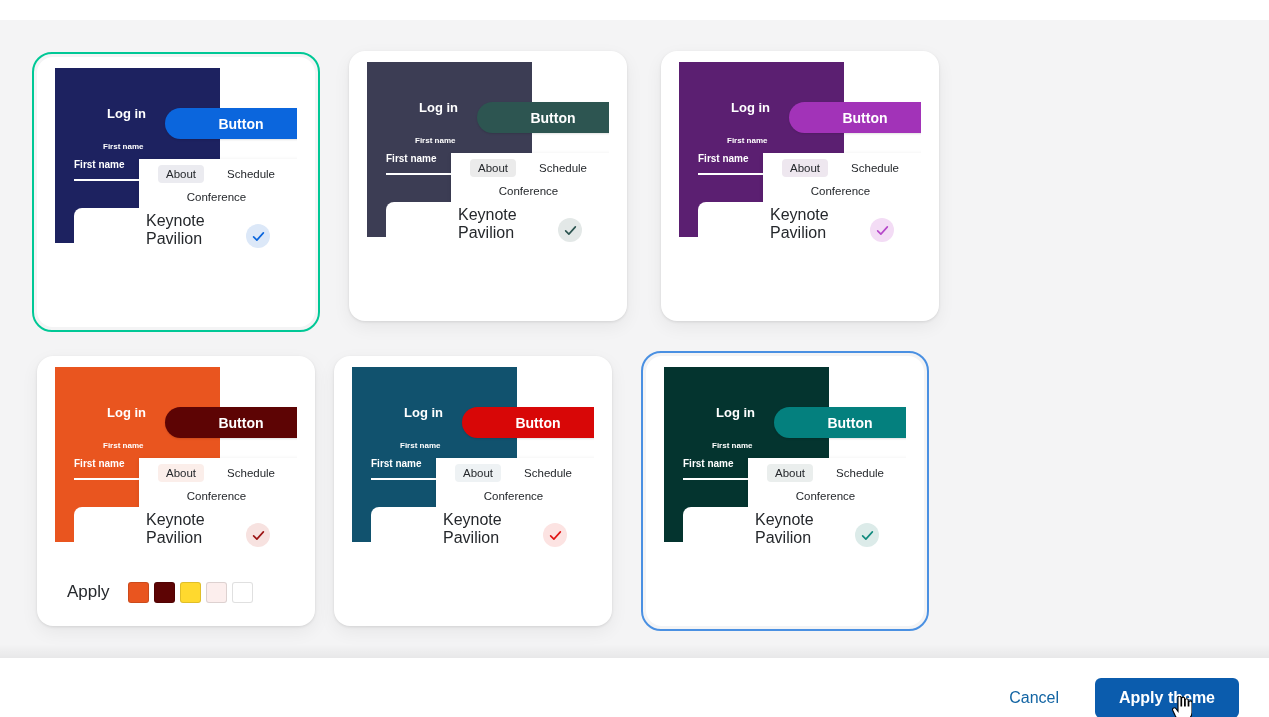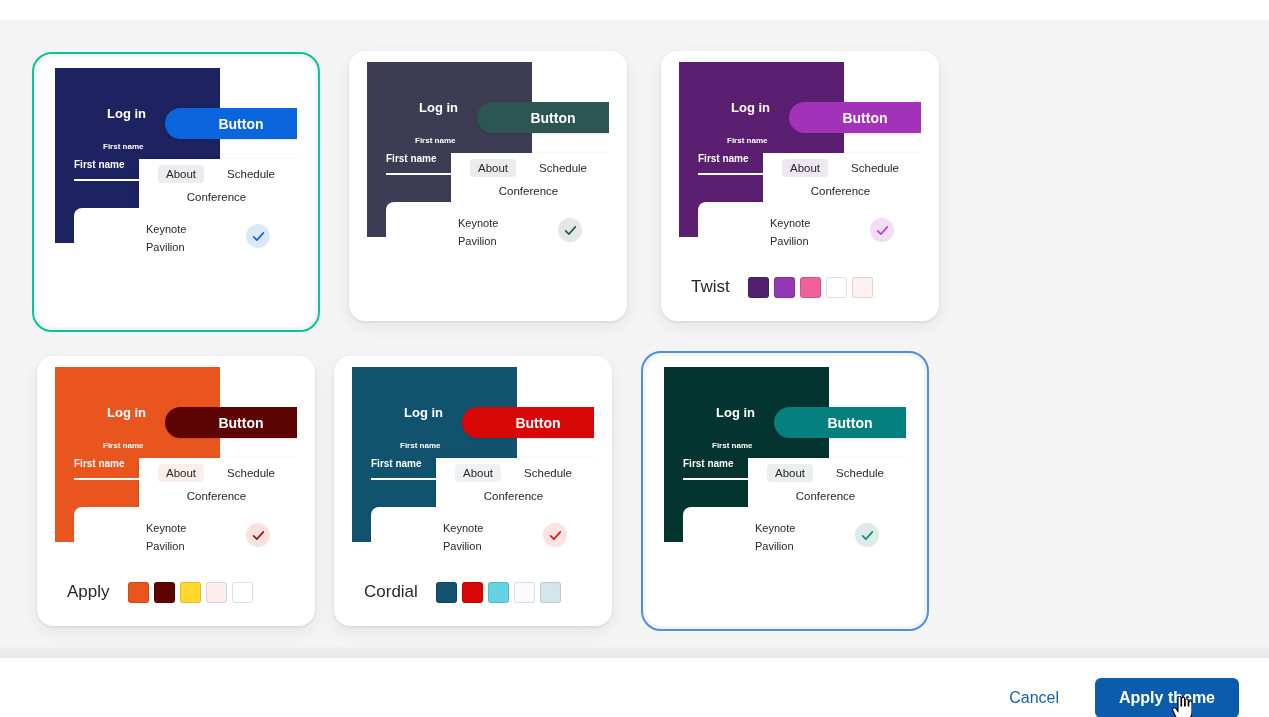--- a/index.html
+++ b/index.html
@@ -105,22 +105,22 @@
   }
   .mock-tab.plain { padding: 3px 2px; }
   .mock-panel {
     position: absolute; left: 19px; top: 140px;
     width: 224px; height: 46px;
     background: #ffffff;
     border-top-left-radius: 8px;
     border-right: 1px solid #e6e6e8;
   }
   .mock-panel-text {
-    position: absolute; left: 72px; top: 12px;
-    font-size: 11px; color: #25282c; line-height: 18px;
+    position: absolute; left: 72px; top: 4px;
+    font-size: 16px; color: #25282c; line-height: 18px;
   }
   .mock-check {
     position: absolute; left: 172px; top: 16px;
     width: 24px; height: 24px; border-radius: 50%;
     display: flex; align-items: center; justify-content: center;
     cursor: pointer;
   }
   .mock-check svg { width: 13px; height: 13px; }
 
   
@@ -260,30 +260,20 @@
                   <div>Keynote</div>
                   <div>Pavilion</div>
                 </div>
                 <div class="mock-check" style="background: rgb(243, 220, 245);">
                   <svg viewBox="0 0 16 16">
                     <path d="M2 8.5l4 4 8-9" fill="none" stroke="#b548c9" stroke-width="2" stroke-linecap="round" stroke-linejoin="round"></path>
                   </svg>
                 </div>
               </div>
               <div class="mock-button" style="background: rgb(162, 51, 184);">Button</div>
-            </div>
-            <div class="card-footer">
-              <div class="theme-name">Twist</div>
-              <div class="swatches">
-                <div class="swatch" style="background: rgb(81, 33, 111);"></div>
-                <div class="swatch" style="background: rgb(146, 56, 180);"></div>
-                <div class="swatch" style="background: rgb(240, 96, 156);"></div>
-                <div class="swatch" style="background: rgb(255, 255, 255);"></div>
-                <div class="swatch" style="background: rgb(253, 242, 239);"></div>
-              </div>
             </div>
           </div>
         </div>
         <div class="theme-slot" style="left: 37px; top: 336px;">
           <div class="theme-card elevated">
             <div class="preview">
               <div class="mock-hero" style="background: rgb(233, 85, 31);"></div>
               <div class="mock-login">Log in</div>
               <div class="mock-sublabel">First name</div>
               <div class="mock-field">
@@ -345,30 +335,20 @@
                   <div>Pavilion</div>
                 </div>
                 <div class="mock-check" style="background: rgb(252, 227, 226);">
                   <svg viewBox="0 0 16 16">
                     <path d="M2 8.5l4 4 8-9" fill="none" stroke="#e11515" stroke-width="2" stroke-linecap="round" stroke-linejoin="round"></path>
                   </svg>
                 </div>
               </div>
               <div class="mock-button" style="background: rgb(216, 7, 7);">Button</div>
             </div>
-            <div class="card-footer">
-              <div class="theme-name">Cordial</div>
-              <div class="swatches">
-                <div class="swatch" style="background: rgb(17, 82, 110);"></div>
-                <div class="swatch" style="background: rgb(216, 7, 7);"></div>
-                <div class="swatch" style="background: rgb(100, 210, 227);"></div>
-                <div class="swatch" style="background: rgb(250, 250, 255);"></div>
-                <div class="swatch" style="background: rgb(214, 229, 236);"></div>
-              </div>
-            </div>
           </div>
         </div>
         <div class="theme-slot" style="left: 646px; top: 336px;">
           <div class="theme-card">
             <div class="preview">
               <div class="mock-hero" style="background: rgb(4, 52, 47);"></div>
               <div class="mock-login">Log in</div>
               <div class="mock-sublabel">First name</div>
               <div class="mock-field">
                 <span class="mock-field-label">First name</span>

